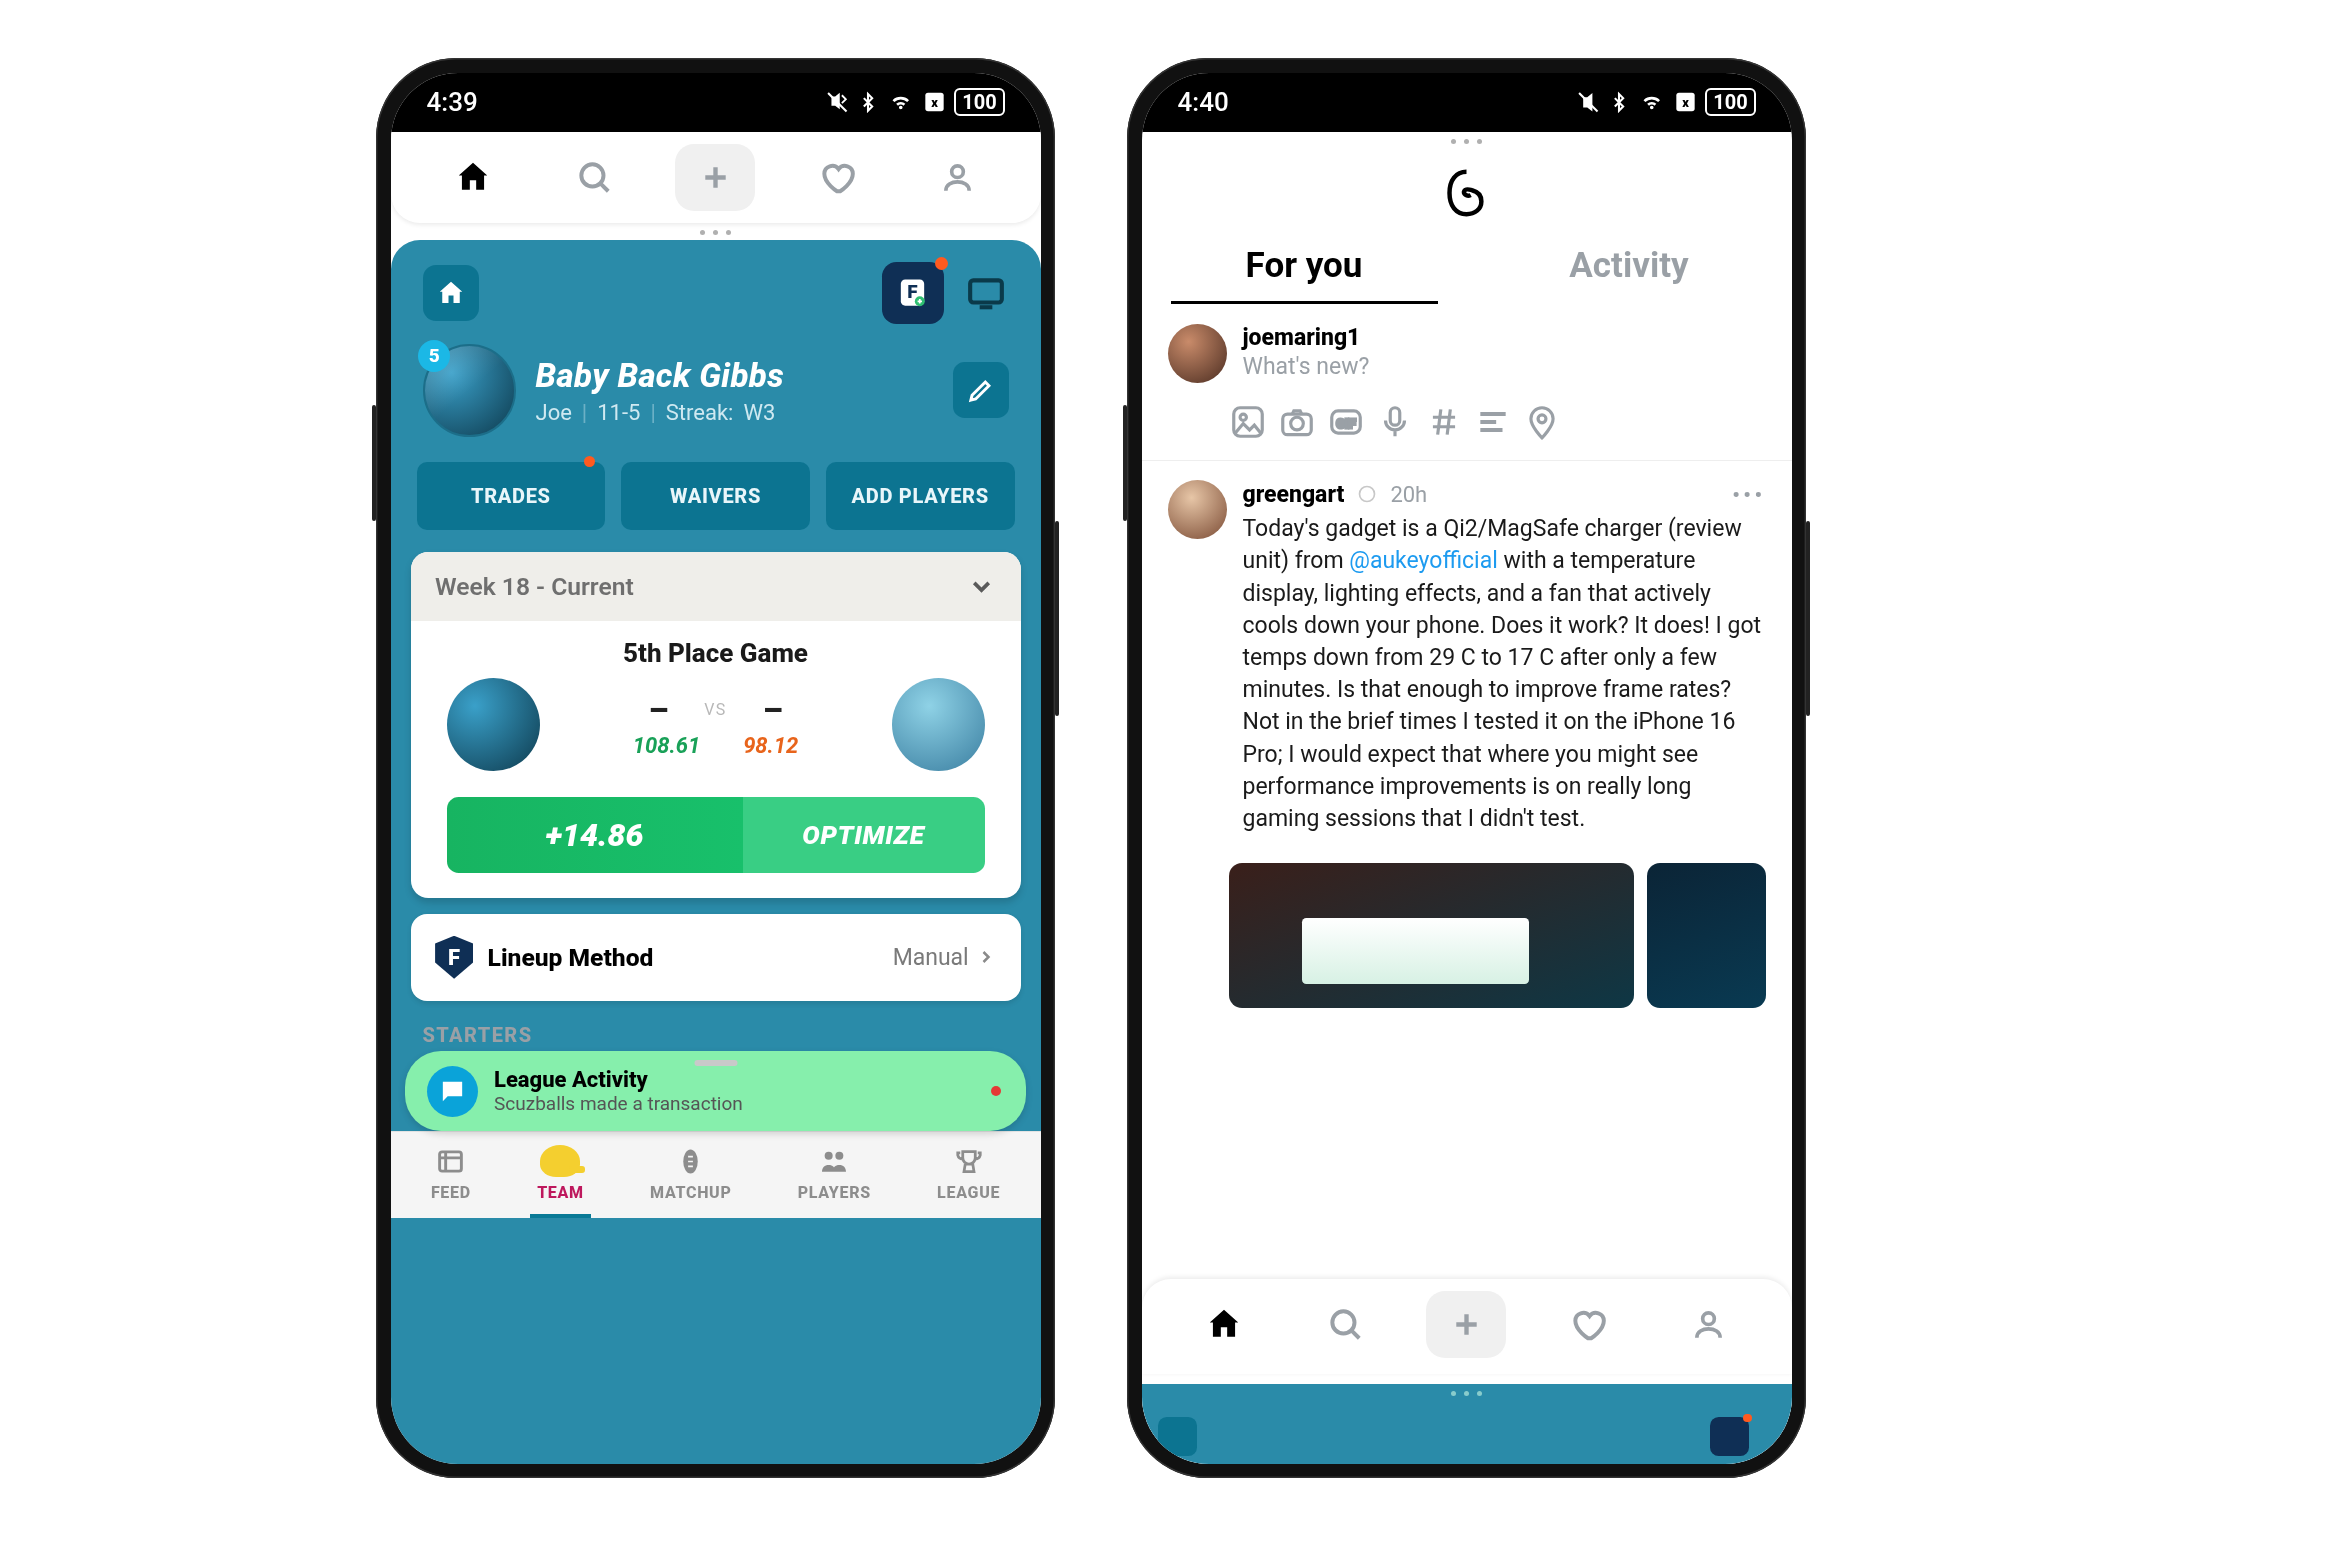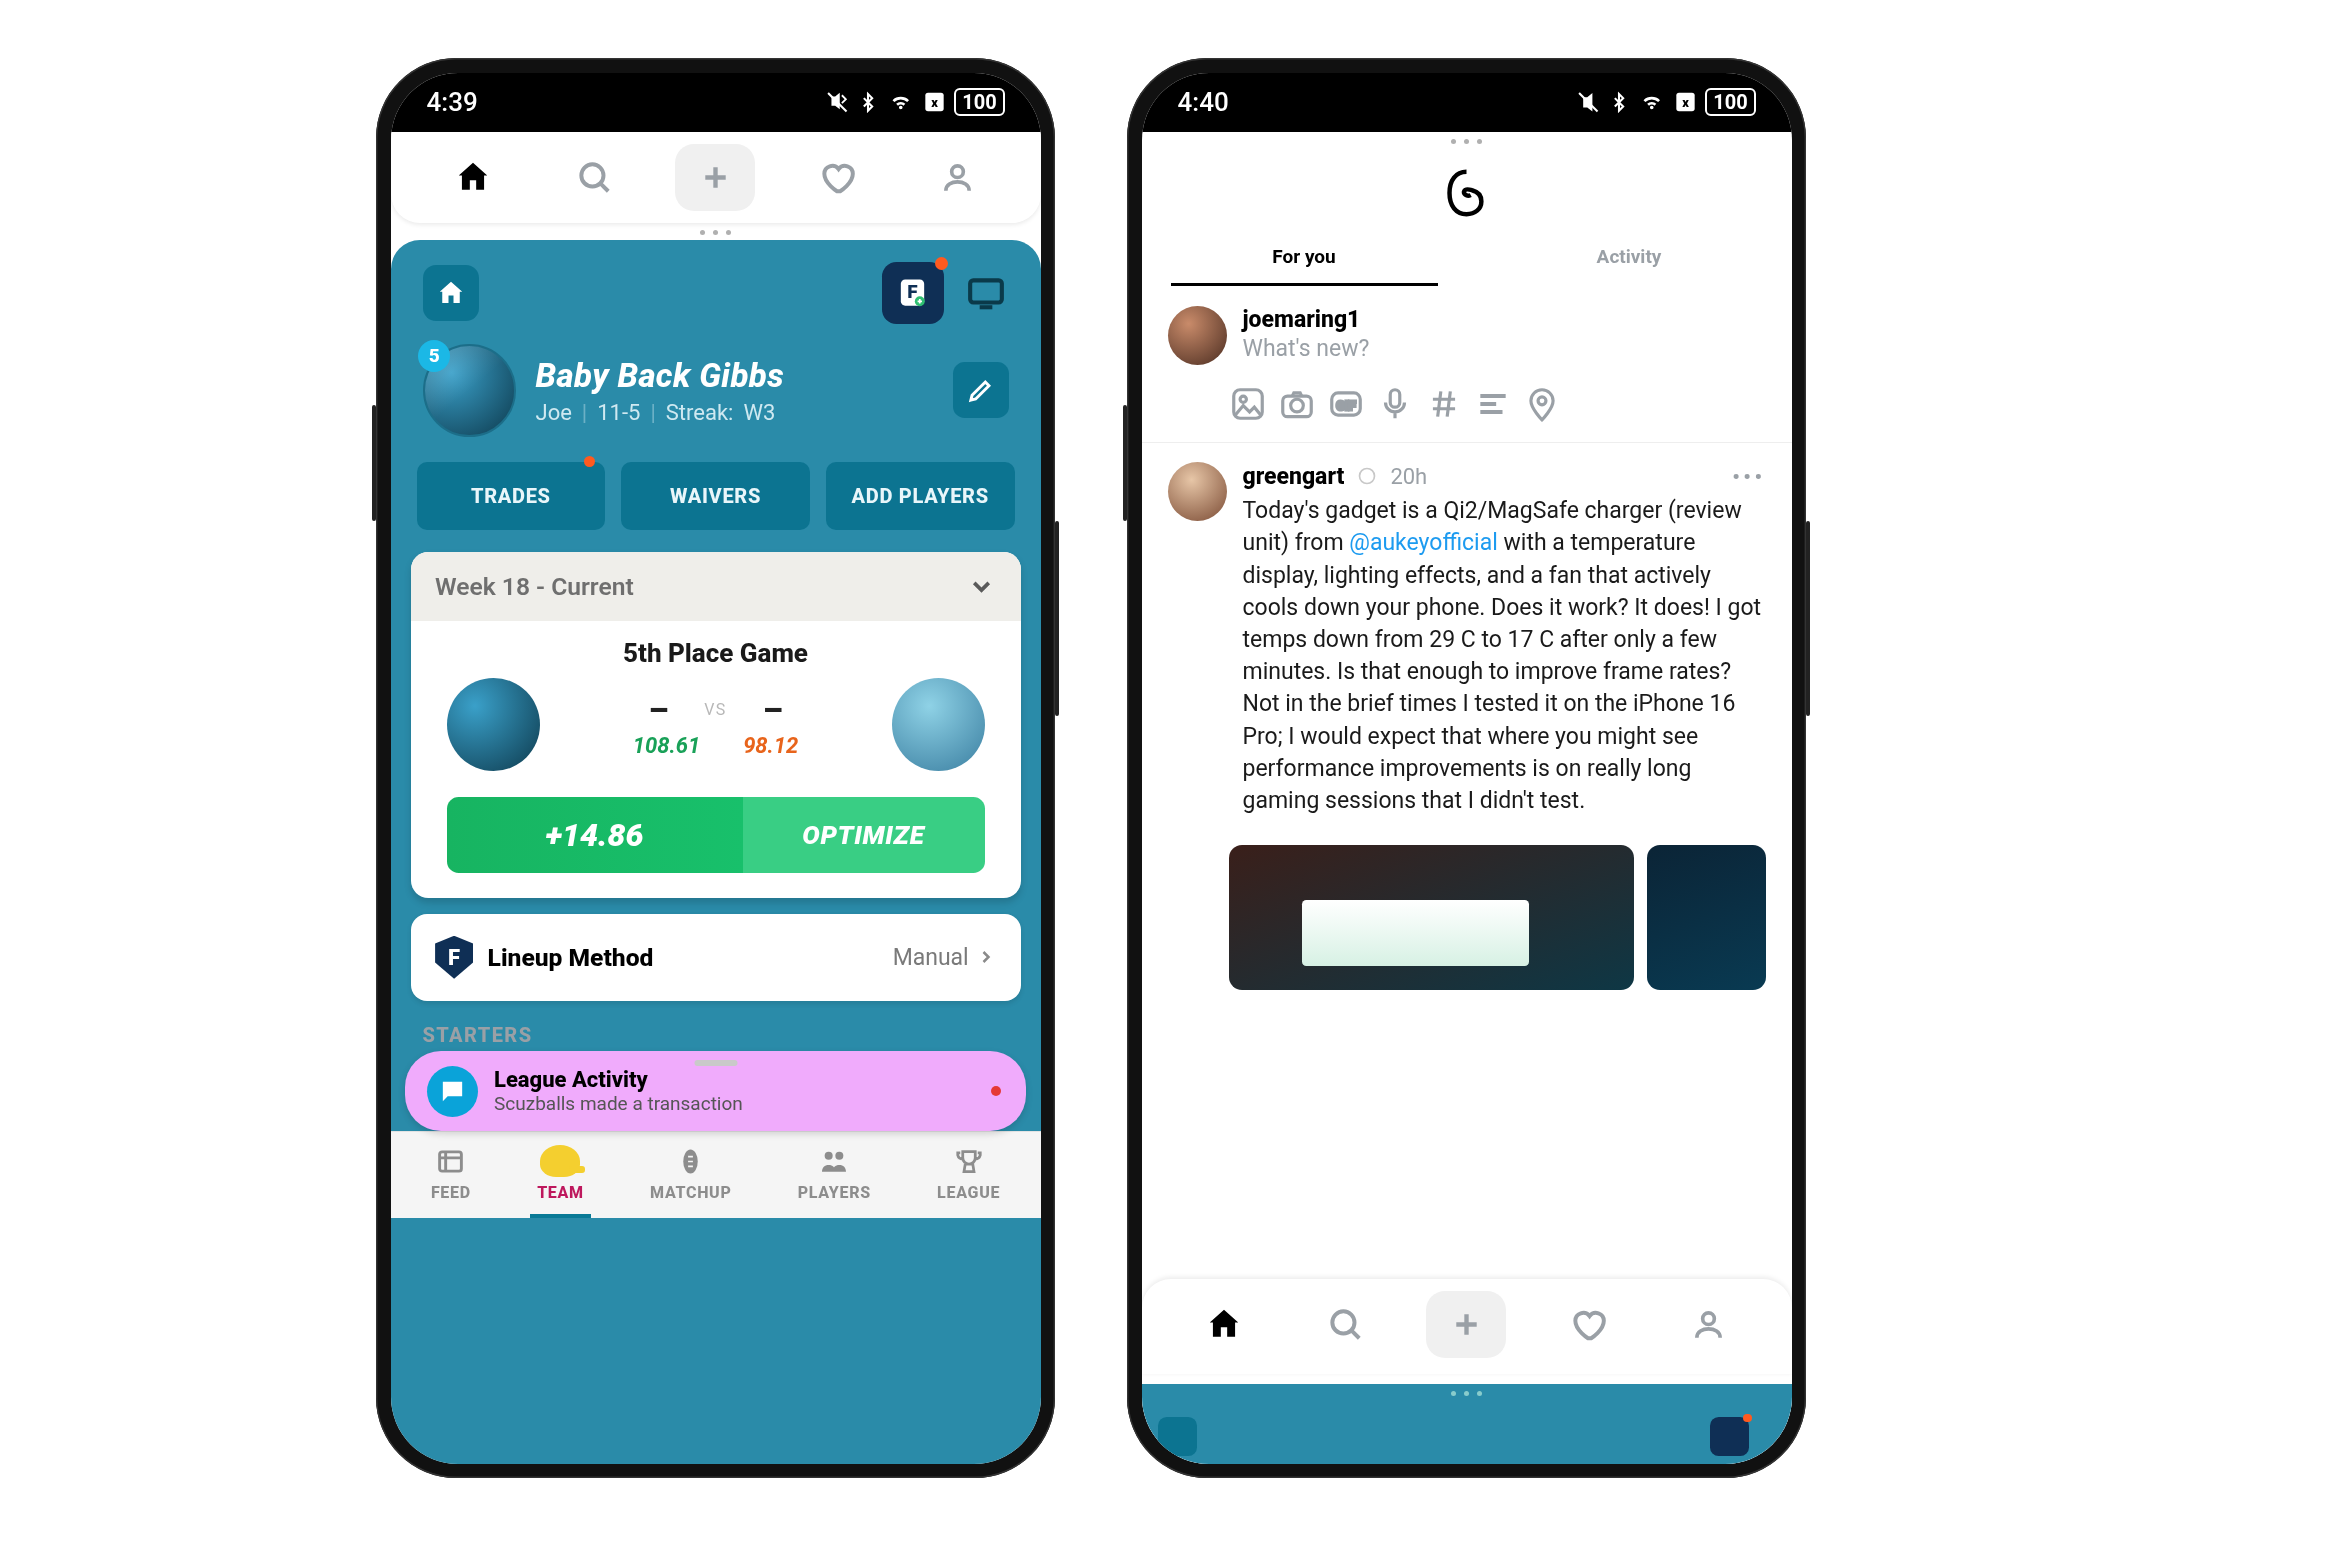--- a/index.html
+++ b/index.html
@@ -56,37 +56,37 @@
   .proj .g { color:#19a158;} .proj .o { color:#e8641b;}
   .optbtn { margin:19px 36px 24.6px; height:76px; border-radius:11.6px; background:linear-gradient(90deg,#17b461 0%,#18c06b 55%,#39ce84 55%,#39ce84 100%); display:flex; align-items:center; color:#fff; font-weight:900; font-size:32px; overflow:hidden;}
   .optbtn .delta { flex:0 0 55%; display:flex; align-items:center; justify-content:center; font-style:italic;}
   .optbtn .lab { flex:1; display:flex; align-items:center; justify-content:center; font-style:italic; font-size:26px; letter-spacing:0.7px;}
   .lineup { margin:16px 20px 0; background:#fff; border-radius:16px; padding:22px 24.6px; display:flex; align-items:center; justify-content:space-between; box-shadow:0 2.9px 5.8px rgba(0,0,0,.1);}
   .lineup .left { display:flex; align-items:center; gap:14.5px;}
   .shield { width:38px; height:43px; background:#0f2f55; clip-path: polygon(50% 0,100% 18%,100% 62%,50% 100%,0 62%,0 18%); display:flex; align-items:center; justify-content:center; color:#fff; font-weight:900; font-size:22px;}
   .lineup .lab { font-weight:800; font-size:24.6px;}
   .lineup .val { color:#7a7a7a; font-size:23px; display:flex; align-items:center; gap:7.2px;}
   .starters { color:#9aa0a6; font-weight:800; font-size:20px; letter-spacing:1.4px; padding:22px 32px 0;}
-  .toast { margin:4.3px 14.5px 0; background:#f0abfc; border-radius:36px; height:80px; display:flex; align-items:center; padding:0 22px; gap:16px; box-shadow:0 2.9px 7.2px rgba(0,0,0,.15); position:relative;}
+  .toast { margin:4.3px 14.5px 0; background:#86efac; border-radius:36px; height:80px; display:flex; align-items:center; padding:0 22px; gap:16px; box-shadow:0 2.9px 7.2px rgba(0,0,0,.15); position:relative;}
   .toast .circ { width:51px; height:51px; border-radius:50%; background:#0aa3d9; display:flex; align-items:center; justify-content:center; color:#fff;}
   .toast .t1 { font-weight:800; font-size:22px;} .toast .t2 { color:#555; font-size:19px;}
   .toast .handle { position:absolute; top:8.7px; left:50%; transform:translateX(-50%); width:43px; height:5.8px; border-radius:2.9px; background:#c9c9c9;}
   .toast .reddot { position:absolute; right:24.6px; top:50%; transform:translateY(-50%); width:10px; height:10px; border-radius:50%; background:#e53935;}
   .bottomnav { background:#f5f5f5; display:flex; justify-content:space-around; align-items:flex-end; padding:11.6px 7.2px 16px; border-top:0.7px solid #e3e3e3;}
   .bnitem { display:flex; flex-direction:column; align-items:center; gap:4.3px; color:#8d8d8d; font-size:16px; font-weight:800; letter-spacing:0.7px; position:relative;}
   .bnitem.active { color:#be185d;}
   .bnitem.active::after { content:""; position:absolute; bottom:-16px; left:-7.2px; right:-7.2px; height:4.3px; background:#0a7a96;}
   .bnicon { width:40px; height:35px; display:flex; align-items:center; justify-content:center;}
   .helmet { width:42px; height:32px; background:#f4cf2f; border-radius:50% 50% 40% 40%; position:relative;}
   .helmet::after{content:"";position:absolute;right:-4.3px;bottom:4.3px;width:16px;height:7.2px;background:#f4cf2f;border-radius:2.9px;}
   
   .threads { flex:1; background:#fff; display:flex; flex-direction:column; overflow:hidden; border-top-left-radius:29px; border-top-right-radius:29px;}
   .th-logo { display:flex; justify-content:center; padding:16px 0 10px;}
   .tabs { display:flex; }
-  .tab { flex:1; text-align:center; padding:14.5px 0 17.3px; font-size:19px; font-weight:700; color:#9aa0a6; position:relative;}
+  .tab { flex:1; text-align:center; padding:14.5px 0 17.3px; font-size:35px; font-weight:700; color:#9aa0a6; position:relative;}
   .tab.active { color:#000;}
   .tab.active::after { content:""; position:absolute; left:29px; right:29px; bottom:0; height:2.9px; background:#000;}
   .compose { display:flex; gap:16px; padding:20px 26px 7.2px; align-items:flex-start;}
   .cavatar { width:59px; height:59px; border-radius:50%; background:radial-gradient(circle at 35% 30%,#c98b6a,#4a2c20);}
   .compose .col { flex:1;}
   .compose .u { font-weight:800; font-size:23px;}
   .compose .ph { color:#9aa0a6; font-size:23px; margin-top:2.9px;}
   .iconrow { display:flex; gap:11px; padding:13px 0 19px 87px; color:#9aa0a6;}
   .iconrow .ic { width:38px; height:38px;}
   .divider { height:1.4px; background:#eee; margin:0 0 4.3px;}

